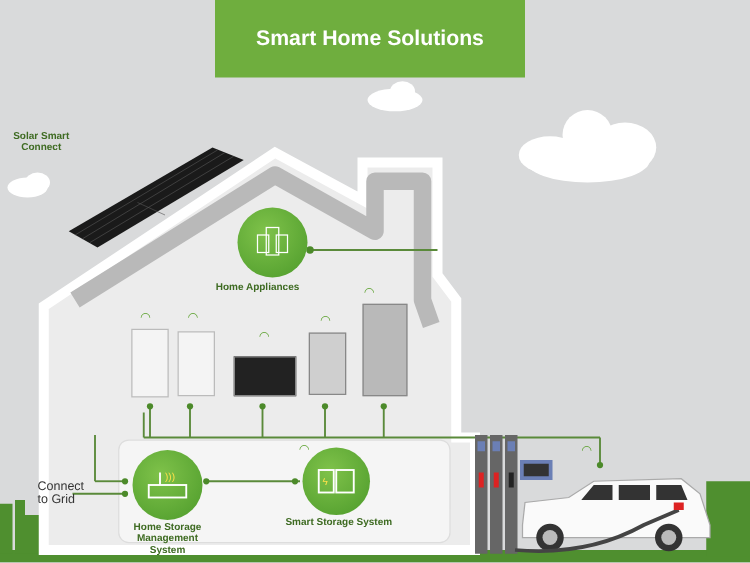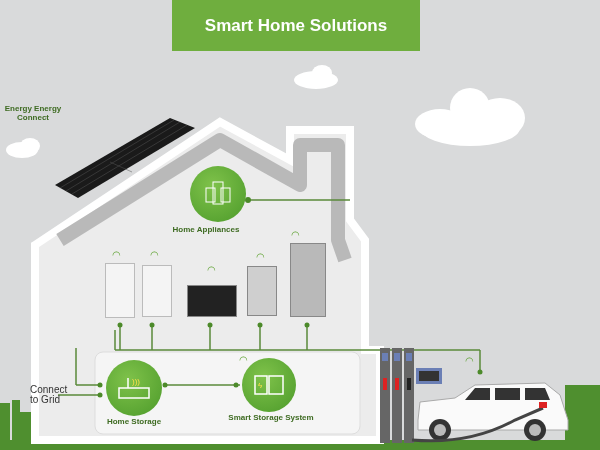--- a/index.html
+++ b/index.html
@@ -1,18 +1,18 @@
 <!DOCTYPE html>
 <html><head>
 <meta charset="utf-8">
 <style>
   html,body{margin:0;padding:0;}
   body{width:600px;height:450px;overflow:hidden;background:#d9dadb;position:relative;font-family:"Liberation Sans",sans-serif;}
   .abs{position:absolute;}
-  .banner{left:172px;top:0;width:248px;height:51px;background:#6fae3e;color:#fff;font-weight:bold;font-size:17px;display:flex;align-items:center;justify-content:center;}
+  .banner{left:172px;top:0;width:248px;height:62px;background:#6fae3e;color:#fff;font-weight:bold;font-size:17px;display:flex;align-items:center;justify-content:center;}
   .lbl{color:#3e6b22;font-size:8px;font-weight:bold;text-align:center;line-height:9px;}
   .lbl-dark{color:#333;font-size:10px;line-height:10px;}
   .circle{border-radius:50%;background:radial-gradient(circle at 40% 35%,#7fc24a,#4c9a2a);display:flex;align-items:center;justify-content:center;}
   .wifi{color:#5aa02c;font-size:10px;line-height:10px;}
   .appl{background:#f4f4f4;border:1px solid #bbb;}
 </style>
 </head>
 <body>
 
 <div class="abs banner">
@@ -103,21 +103,21 @@
     <circle cx="440" cy="430" r="11" fill="#333"></circle>
       <circle cx="440" cy="430" r="6" fill="#bbb"></circle>
     <circle cx="535" cy="430" r="11" fill="#333"></circle>
       <circle cx="535" cy="430" r="6" fill="#bbb"></circle>
     <path d="M412 440 Q470 445 515 420 L543 408" fill="none" stroke="#444" stroke-width="3"></path>
     <rect x="539" y="402" width="8" height="6" fill="#d22"></rect>
   </g>
 </svg>
 
 <div class="abs lbl" style="left:0;top:104px;width:66px;">
-    <div>Energy Energy</div>
+    <div>Solar Smart</div>
     <div>Connect</div>
   </div>
 
 <div class="abs circle" style="left:190px;top:166px;width:56px;height:56px;">
   <svg width="32" height="28">
       <rect x="4" y="8" width="9" height="14" fill="none" stroke="#fff"></rect>
       <rect x="11" y="2" width="10" height="22" fill="none" stroke="#fff"></rect>
       <rect x="19" y="8" width="9" height="14" fill="none" stroke="#fff"></rect>
     </svg>
 </div>
@@ -143,20 +143,21 @@
 
 <div class="abs circle" style="left:106px;top:360px;width:56px;height:56px;">
   <svg width="36" height="30">
       <rect x="3" y="15" width="30" height="10" fill="none" stroke="#fff" stroke-width="1.5"></rect>
       <line x1="12" y1="15" x2="12" y2="5" stroke="#fff" stroke-width="1.5"></line>
       <text x="16" y="11" fill="#ffe14a" font-size="8">)))</text>
     </svg>
 </div>
 <div class="abs lbl" style="left:96px;top:417px;width:76px;">
     <div>Home Storage</div>
+    <div>Management System</div>
   </div>
 
 <div class="abs wifi" style="left:239px;top:355px">◠</div>
 <div class="abs circle" style="left:242px;top:358px;width:54px;height:54px;">
   <svg width="32" height="24">
       <rect x="2" y="3" width="12" height="18" fill="none" stroke="#fff" stroke-width="1.5"></rect>
       <rect x="16" y="3" width="14" height="18" fill="none" stroke="#fff" stroke-width="1.5"></rect>
       <text x="5" y="15" fill="#ffe14a" font-size="8">ϟ</text>
     </svg>
 </div>

